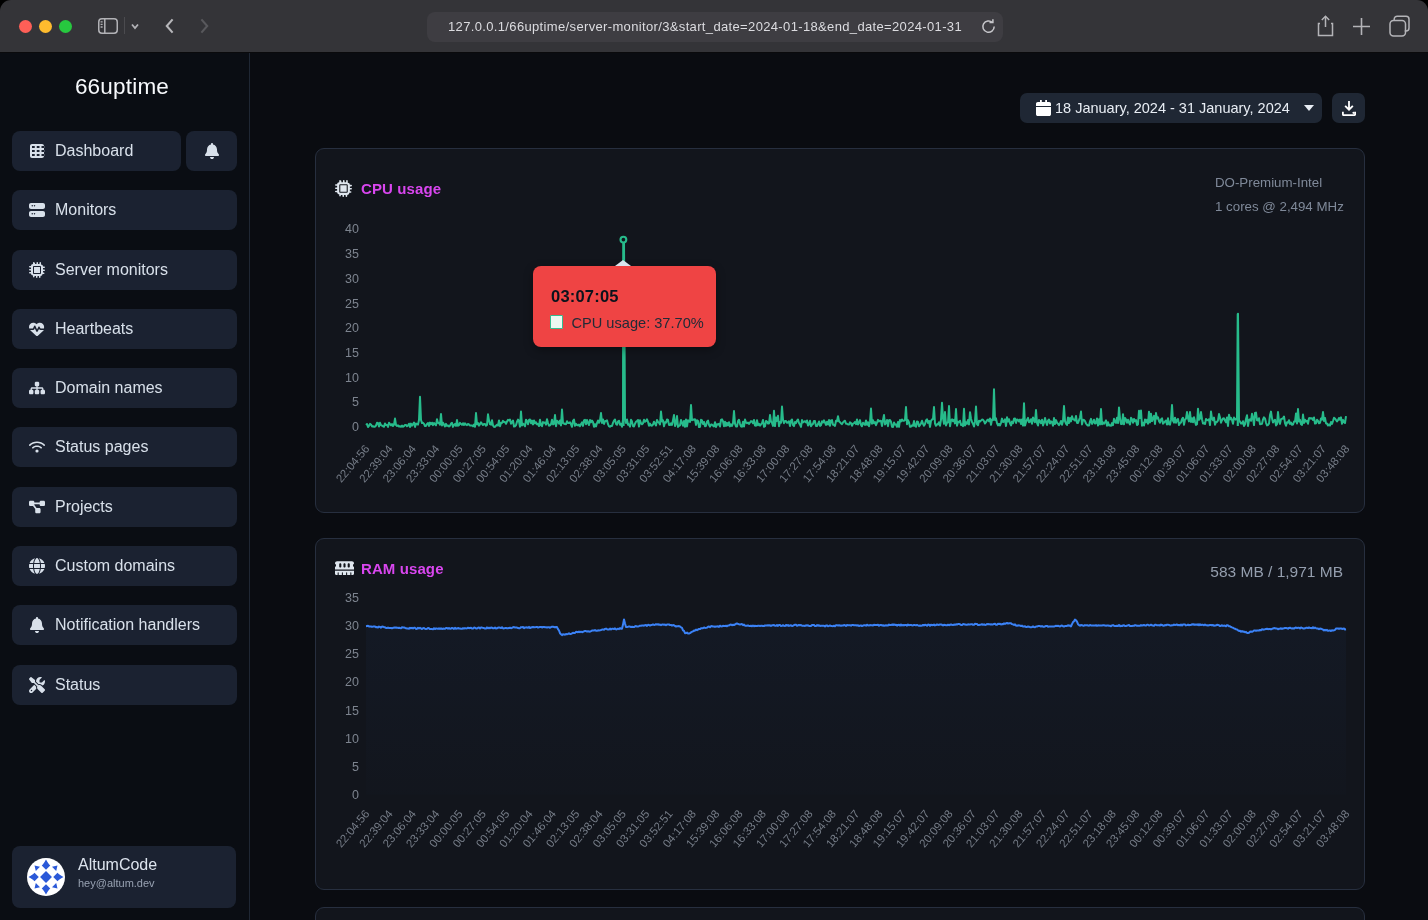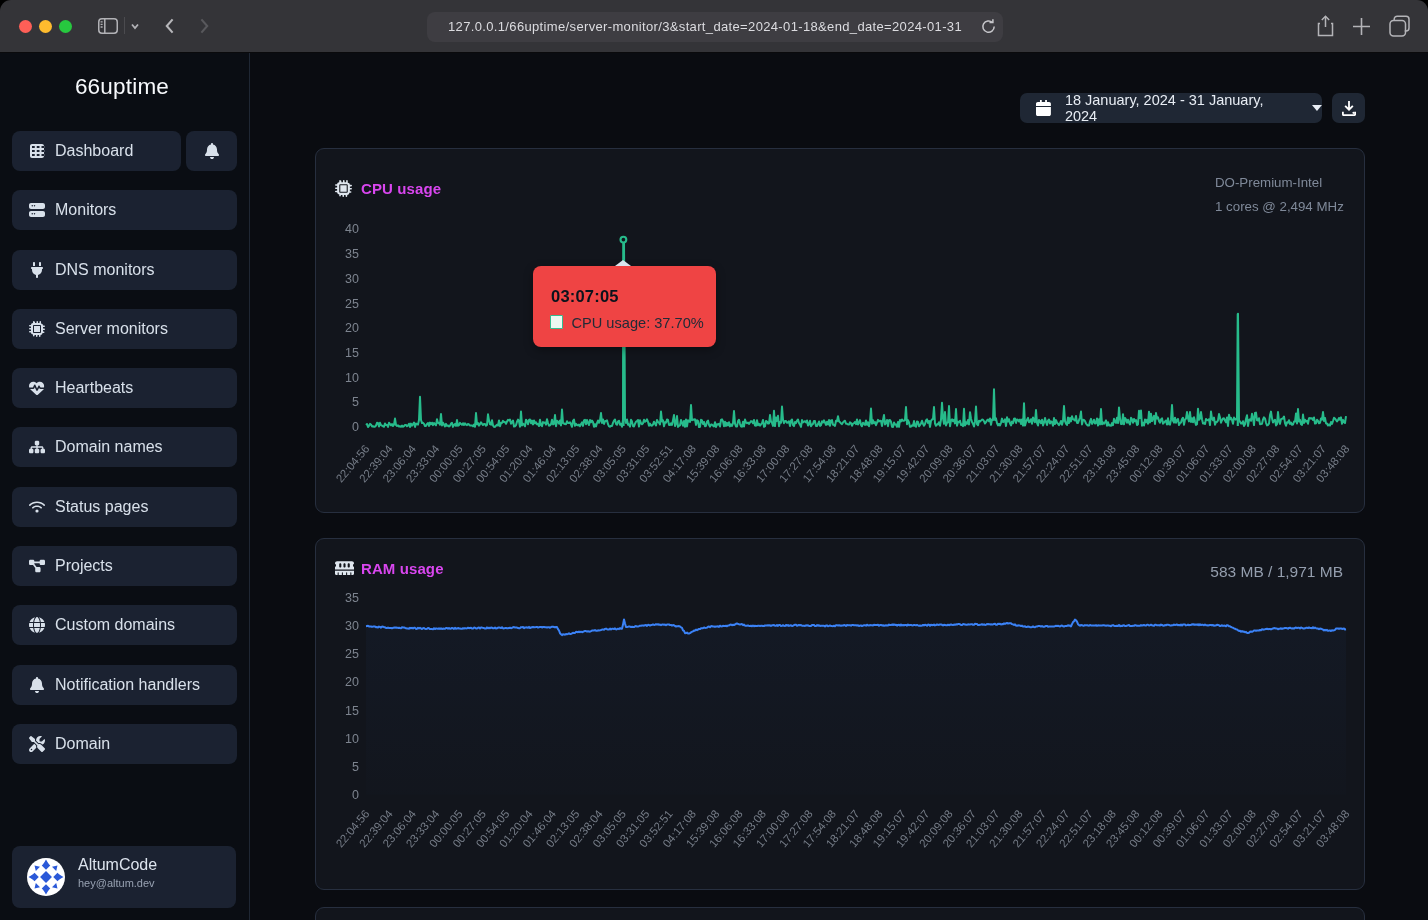--- a/index.html
+++ b/index.html
@@ -91,26 +91,20 @@
               </svg>
             </div>
           </div>
 <div class="navbtn" style="width:225px">
             <svg class="nicon" viewBox="0 0 512 512">
               <path d="M64 32C28.7 32 0 60.7 0 96v64c0 35.3 28.7 64 64 64H448c35.3 0 64-28.7 64-64V96c0-35.3-28.7-64-64-64H64zm16 88a24 24 0 1 1 48 0 24 24 0 1 1-48 0zm72 0a24 24 0 1 1 48 0 24 24 0 1 1-48 0zM64 288c-35.3 0-64 28.7-64 64v64c0 35.3 28.7 64 64 64H448c35.3 0 64-28.7 64-64V352c0-35.3-28.7-64-64-64H64zm16 88a24 24 0 1 1 48 0 24 24 0 1 1-48 0zm72 0a24 24 0 1 1 48 0 24 24 0 1 1-48 0z"></path>
             </svg>
             <span>Monitors</span>
           </div>
 <div class="navbtn" style="width:225px">
-            <svg class="nicon" viewBox="0 0 384 512">
-              <path d="M96 0C78.3 0 64 14.3 64 32v96h64V32c0-17.7-14.3-32-32-32zM288 0c-17.7 0-32 14.3-32 32v96h64V32c0-17.7-14.3-32-32-32zM32 160c-17.7 0-32 14.3-32 32s14.3 32 32 32v32c0 77.4 55 142 128 156.8V480c0 17.7 14.3 32 32 32s32-14.3 32-32V412.8C297 398 352 333.4 352 256V224c17.7 0 32-14.3 32-32s-14.3-32-32-32H32z"></path>
-            </svg>
-            <span>DNS monitors</span>
-          </div>
-<div class="navbtn" style="width:225px">
             <svg class="nicon" viewBox="0 0 512 512">
               <path d="M176 24c0-13.3-10.7-24-24-24s-24 10.7-24 24V64c-35.3 0-64 28.7-64 64H24c-13.3 0-24 10.7-24 24s10.7 24 24 24H64v48H24c-13.3 0-24 10.7-24 24s10.7 24 24 24H64v48H24c-13.3 0-24 10.7-24 24s10.7 24 24 24H64c0 35.3 28.7 64 64 64v40c0 13.3 10.7 24 24 24s24-10.7 24-24V448h48v40c0 13.3 10.7 24 24 24s24-10.7 24-24V448h48v40c0 13.3 10.7 24 24 24s24-10.7 24-24V448c35.3 0 64-28.7 64-64h40c13.3 0 24-10.7 24-24s-10.7-24-24-24H448V288h40c13.3 0 24-10.7 24-24s-10.7-24-24-24H448V192h40c13.3 0 24-10.7 24-24s-10.7-24-24-24H448c0-35.3-28.7-64-64-64V24c0-13.3-10.7-24-24-24s-24 10.7-24 24V64H288V24c0-13.3-10.7-24-24-24s-24 10.7-24 24V64H192V24zM160 128H352c17.7 0 32 14.3 32 32V352c0 17.7-14.3 32-32 32H160c-17.7 0-32-14.3-32-32V160c0-17.7 14.3-32 32-32zm192 32H160V352H352V160z"></path>
             </svg>
             <span>Server monitors</span>
           </div>
 <div class="navbtn" style="width:225px">
             <svg class="nicon" viewBox="0 0 512 512">
               <path d="M228.3 469.1 47.6 300.4c-4.2-3.9-8.2-8.1-11.9-12.4h87c22.6 0 43-13.6 51.7-34.5l10.5-25.2 49.3 109.5c3.8 8.5 12.1 14 21.4 14.1s17.8-5 22-13.3L320 253.7l1.7 3.4c9.5 19 28.9 31 50.1 31H476.3c-3.7 4.3-7.7 8.5-11.9 12.4L283.7 469.1c-7.5 7-17.4 10.9-27.7 10.9s-20.2-3.9-27.7-10.9zM503.7 240h-132c-3 0-5.8-1.7-7.2-4.4l-23.2-46.3c-4.1-8.1-12.4-13.3-21.5-13.3s-17.4 5.1-21.5 13.3l-41.4 82.8L205.9 158.2c-3.9-8.7-12.7-14.3-22.2-14.1s-18.1 5.9-21.8 14.8l-31.8 76.3c-1.2 2.9-4 4.8-7.2 4.8H8.3C2.8 225.6 0 210.4 0 195.1 0 119.1 61.6 57.5 137.6 57.5c40.2 0 78.4 17.7 104.4 48.3 26-30.6 64.2-48.3 104.4-48.3 76 0 137.6 61.6 137.6 137.6 0 15.3-2.8 30.5-8.3 44.9z"></path>
             </svg>
             <span>Heartbeats</span>
@@ -142,21 +136,21 @@
 <div class="navbtn" style="width:225px">
             <svg class="nicon" viewBox="0 0 448 512">
               <path d="M224 0c-17.7 0-32 14.3-32 32V51.2C119 66 64 130.6 64 208v18.8c0 47-17.3 92.4-48.5 127.6l-7.4 8.3c-8.4 9.4-10.4 22.9-5.3 34.4S19.4 416 32 416H416c12.6 0 24-7.4 29.2-18.9s3.1-25-5.3-34.4l-7.4-8.3C401.3 319.2 384 273.9 384 226.8V208c0-77.4-55-142-128-156.8V32c0-17.7-14.3-32-32-32zm45.3 493.3c12-12 18.7-28.3 18.7-45.3H224 160c0 17 6.7 33.3 18.7 45.3s28.3 18.7 45.3 18.7s33.3-6.7 45.3-18.7z"></path>
             </svg>
             <span>Notification handlers</span>
           </div>
 <div class="navbtn" style="width:225px">
             <svg class="nicon" viewBox="0 0 512 512">
               <path d="M78.6 5C69.1-2.4 55.6-1.5 47 7L7 47c-8.5 8.5-9.4 22-2.1 31.6l80 104c4.5 5.9 11.6 9.4 19 9.4h54.1l109 109c-14.7 29-10 65.4 14.3 89.6l112 112c12.5 12.5 32.8 12.5 45.3 0l64-64c12.5-12.5 12.5-32.8 0-45.3l-112-112c-24.2-24.2-60.6-29-89.6-14.3l-109-109V104c0-7.5-3.5-14.5-9.4-19L78.6 5zM19.9 396.1C7.2 408.8 0 426.1 0 444.1C0 481.6 30.4 512 67.9 512c18 0 35.3-7.2 48-19.9L233.7 374.3c-7.8-20.9-9-43.6-3.6-65.1l-61.7-61.7L19.9 396.1zM512 144c0-10.5-1.1-20.7-3.2-30.5c-2.4-11.2-16.1-14.1-24.2-6l-63.9 63.9c-3 3-7.1 4.7-11.3 4.7H352c-8.8 0-16-7.2-16-16V102.6c0-4.2 1.7-8.3 4.7-11.3l63.9-63.9c8.1-8.1 5.2-21.8-6-24.2C388.7 1.1 378.5 0 368 0C288.5 0 224 64.5 224 144l0 .8 85.3 85.3c36-9.1 75.8 .5 104 28.7L429 274.5c49-23 83-72.8 83-130.5zM56 432a24 24 0 1 1 48 0 24 24 0 1 1-48 0z"></path>
             </svg>
-            <span>Domain</span>
+            <span>Status</span>
           </div>
       </div>
       <div class="foot">
         <svg class="flogo" viewBox="0 0 38 38">
           <circle cx="19" cy="19" r="19" fill="#fff"></circle>
           <g fill="#2b59d8">
             <rect x="14.8" y="14.8" width="8.4" height="8.4" transform="rotate(45 19 19)"></rect>
             <rect x="16" y="4.5" width="6" height="6" transform="rotate(45 19 7.5)"></rect>
             <rect x="16" y="27.5" width="6" height="6" transform="rotate(45 19 30.5)"></rect>
             <rect x="4.5" y="16" width="6" height="6" transform="rotate(45 7.5 19)"></rect>
@@ -173,21 +167,21 @@
         </svg>
         <div class="fname">AltumCode</div>
         <div class="fmail">hey@altum.dev</div>
       </div>
     </aside>
     <main>
       <div class="datebtn">
         <svg style="margin-left:16px" width="15" height="16" viewBox="0 0 15 16" fill="#fff">
             <path d="M4 0h1.8v2H9.2V0H11v2h2.2c.99 0 1.8.81 1.8 1.8V6H0V3.8C0 2.81.81 2 1.8 2H4zM0 7h15v7.2c0 .99-.81 1.8-1.8 1.8H1.8C.81 16 0 15.19 0 14.2z"></path>
           </svg>
-        <span style="margin-left:14px">18 January, 2024 - 31 January, 2024</span>
+        <span style="margin-left:4px">18 January, 2024 - 31 January, 2024</span>
         <svg style="margin-left:14px" width="10" height="6" viewBox="0 0 10 6" fill="#e8edf4">
             <path d="M0 0h10L5 6z"></path>
           </svg>
       </div>
       <div class="dlbtn">
           <svg width="14" height="15" viewBox="0 0 14 15" fill="#fff">
             <path d="M6.1 0h1.8v6.5l2.3-2.3 1.3 1.3L7 10 2.5 5.5l1.3-1.3 2.3 2.3z"></path>
             <path d="M0 10.7h1.8v2.5h10.4v-2.5H14v2.8c0 .83-.67 1.5-1.5 1.5h-11A1.5 1.5 0 0 1 0 13.5z"></path>
             <circle cx="11.5" cy="11.8" r="1.1"></circle>
           </svg>

